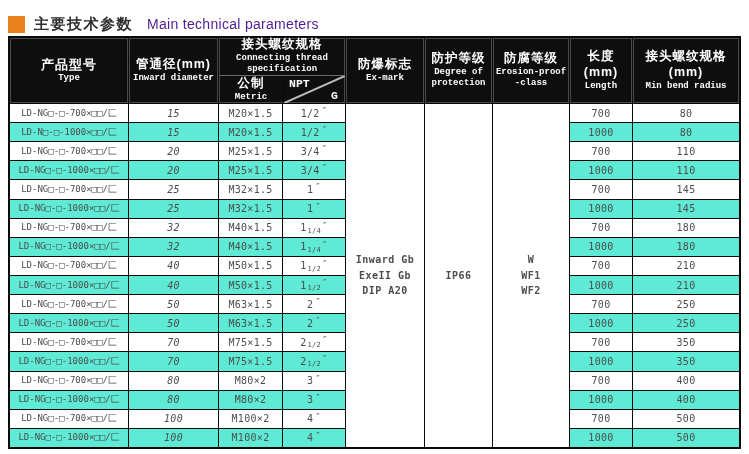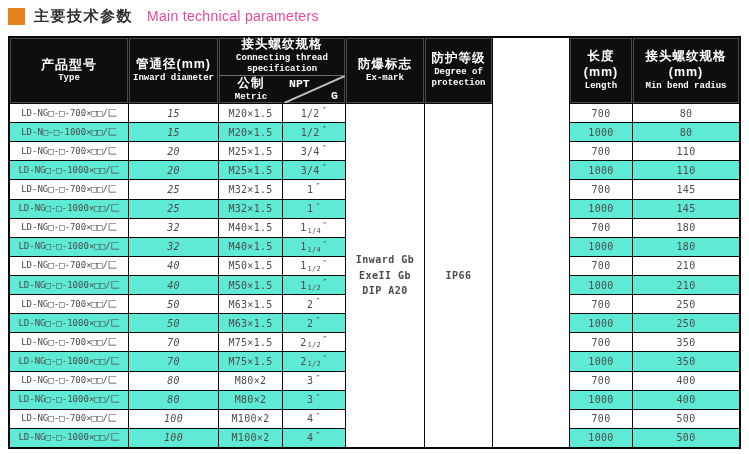--- a/index.html
+++ b/index.html
@@ -2,24 +2,24 @@
 <html><head>
 <meta charset="utf-8">
 <style>
   * { margin:0; padding:0; box-sizing:border-box; }
   html,body { background:#fff; }
   .page {
     position:relative; width:749px; height:454px; background:#fff;
     font-family:"Liberation Sans", sans-serif; overflow:hidden;
   }
   
-  .titlebar { position:absolute; left:8px; top:5px; height:22px; display:flex; align-items:center; }
+  .titlebar { position:absolute; left:8px; top:13px; height:22px; display:flex; align-items:center; }
   .title-square { width:17px; height:17px; background:#E8821C; margin-right:9px; }
   .title-zh { font-size:15px; font-weight:bold; color:#2e2e2e; letter-spacing:1.5px; }
-  .title-en { font-size:14px; color:#ec4899; margin-left:14px; letter-spacing:.3px; }
+  .title-en { font-size:14px; color:#4c1d95; margin-left:14px; letter-spacing:.3px; }
 
   
   .ttable {
     position:absolute; left:8px; top:36px; width:733px; height:413px;
     border:2px solid #0a0a0a; background:#fff; display:flex;
   }
   .sec { display:flex; flex-direction:column; height:100%; }
   .sec-left  { width:336px; border-right:1px solid #0a0a0a; }
   .sec-mid   { width:224px; border-right:1px solid #0a0a0a; flex-direction:row; }
   .sec-right { width:169px; }
@@ -318,20 +318,30 @@
 DIP A20</div>
       </div>
       <div class="mcol mcol-prot">
         <div class="hcell">
           <span class="h-zh">防护等级</span>
           <span class="h-en">Degree of</span>
           <span class="h-en">protection</span>
         </div>
         <div class="merged">IP66</div>
       </div>
+      <div class="mcol mcol-eros">
+        <div class="hcell">
+          <span class="h-zh">防腐等级</span>
+          <span class="h-en">Erosion-proof</span>
+          <span class="h-en">-class</span>
+        </div>
+        <div class="merged">W
+WF1
+WF2</div>
+      </div>
     </div>
 
     <div class="sec sec-right">
       <div class="hdr-row">
         <div class="hcell w-len">
           <span class="h-zh">长度(mm)</span>
           <span class="h-en">Length</span>
         </div>
         <div class="hcell w-rad">
           <span class="h-zh">接头螺纹规格(mm)</span>

